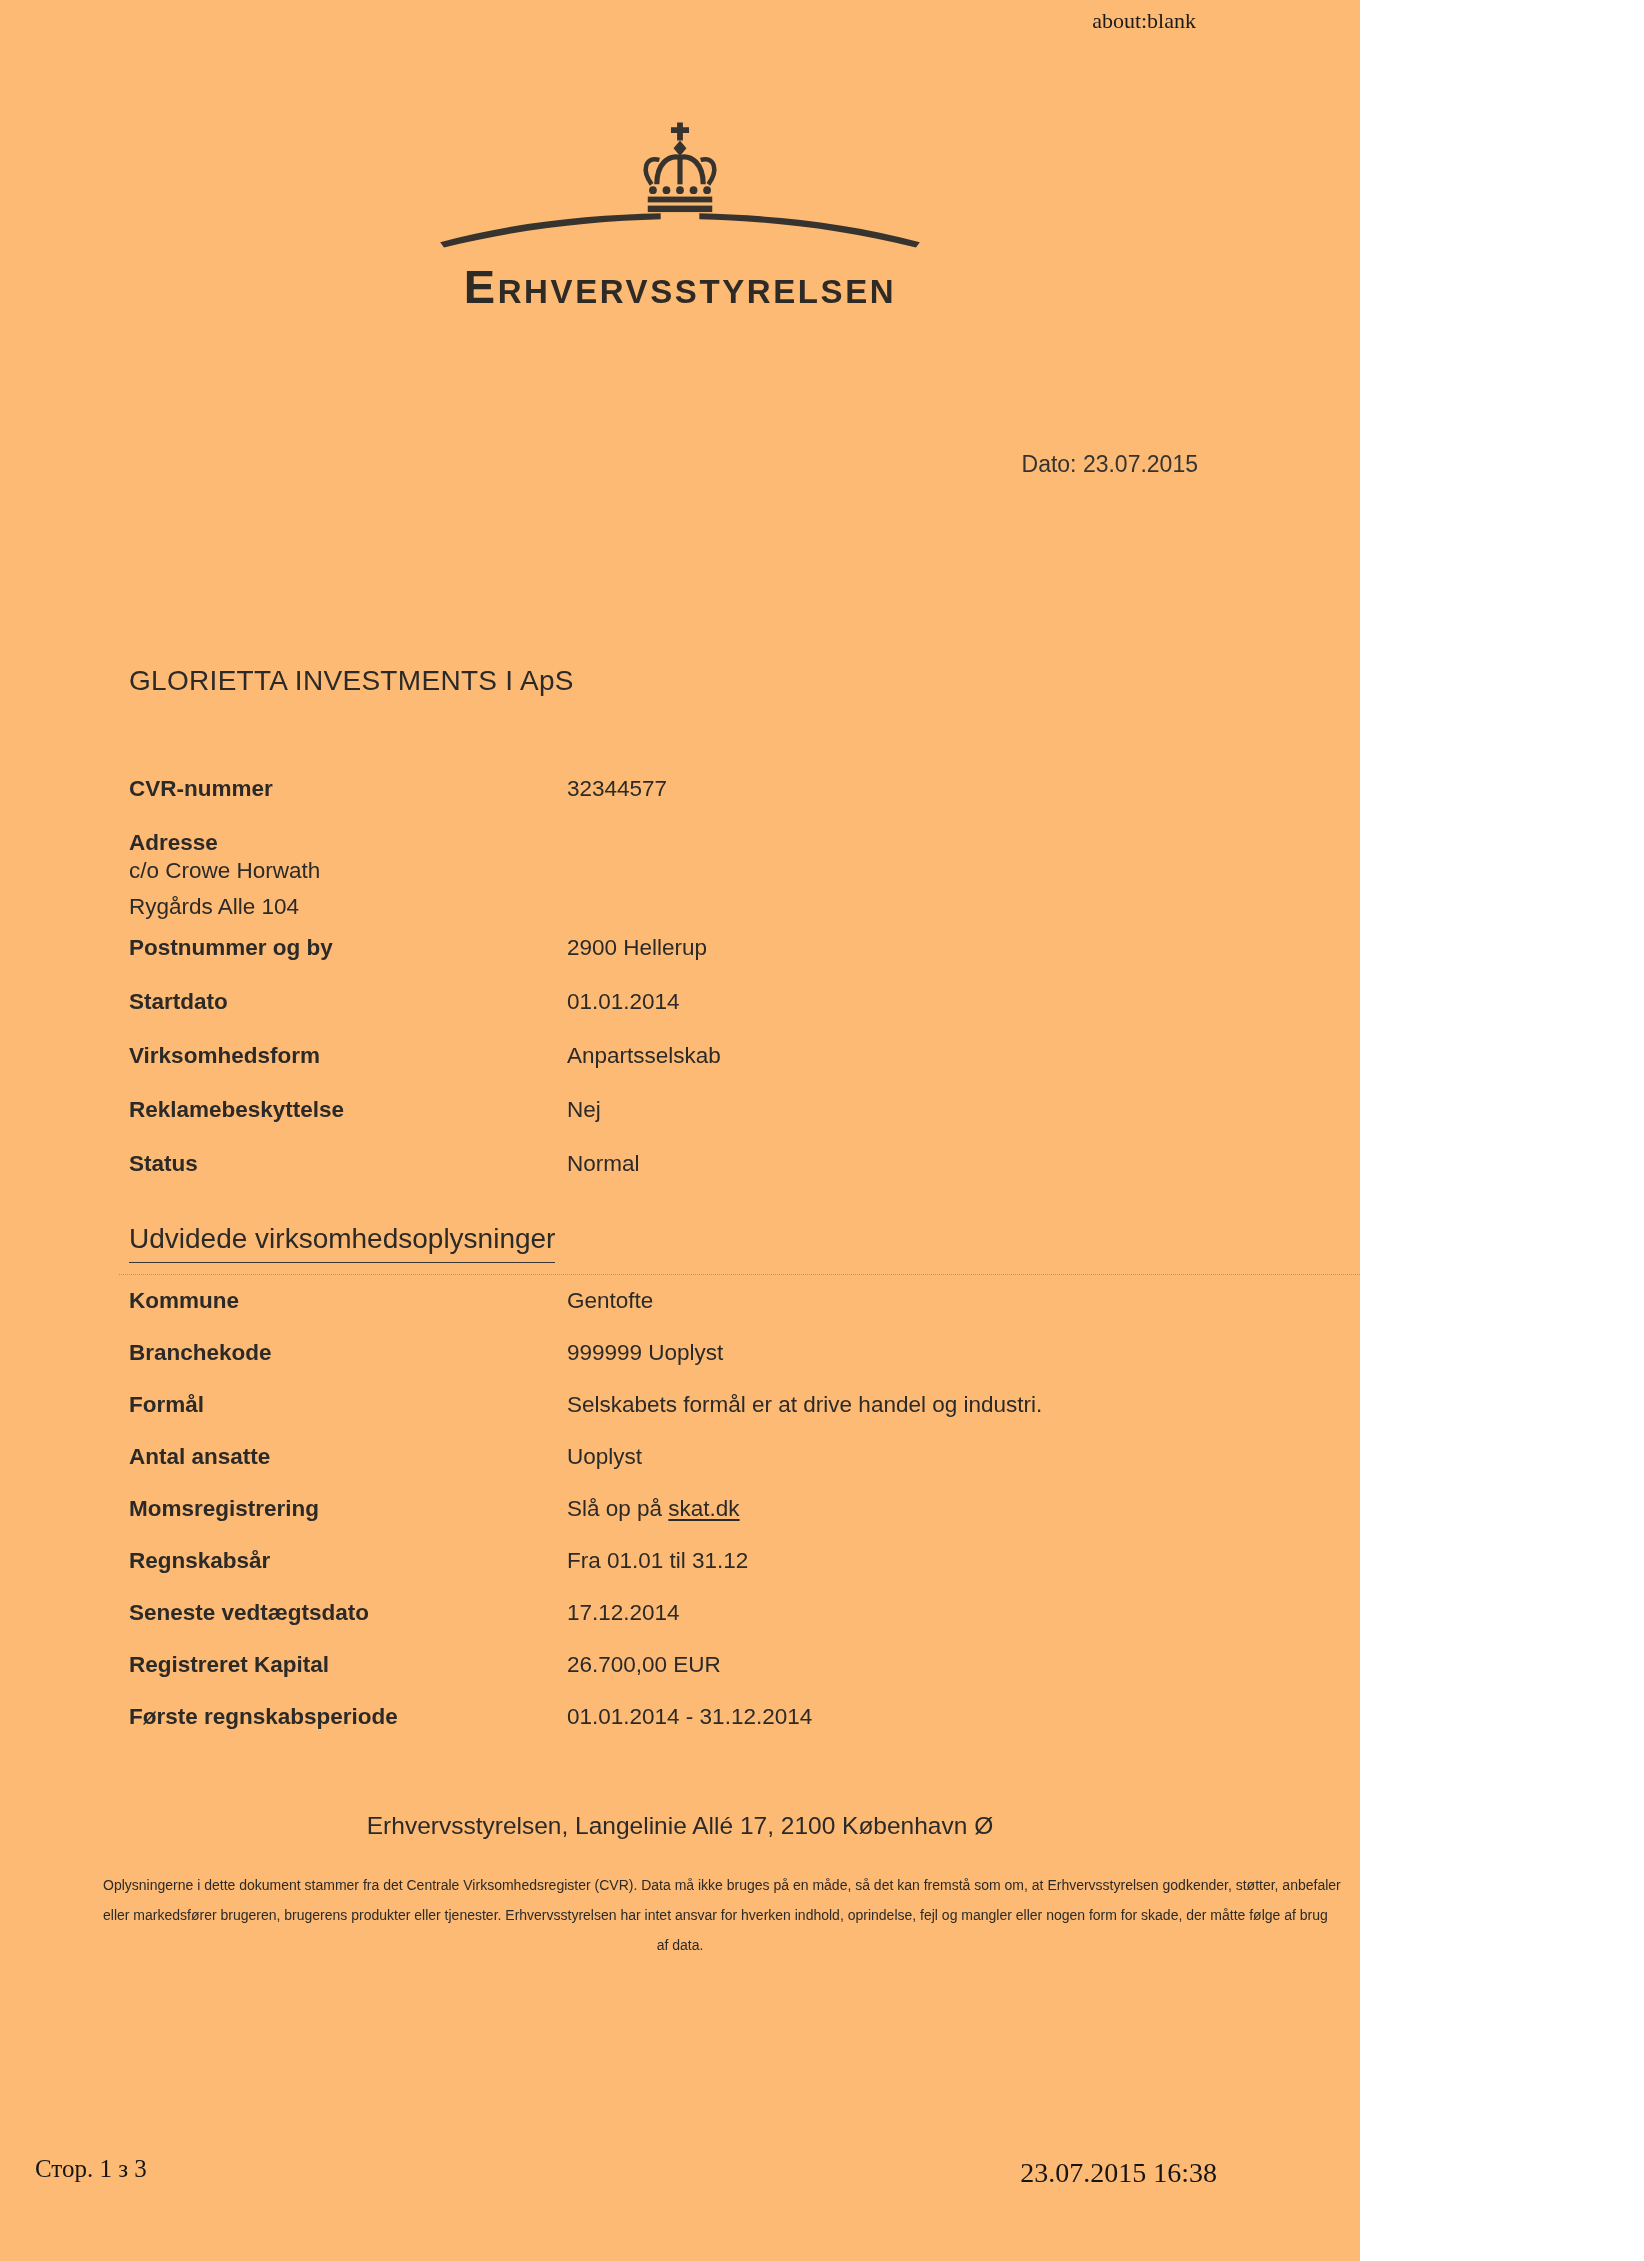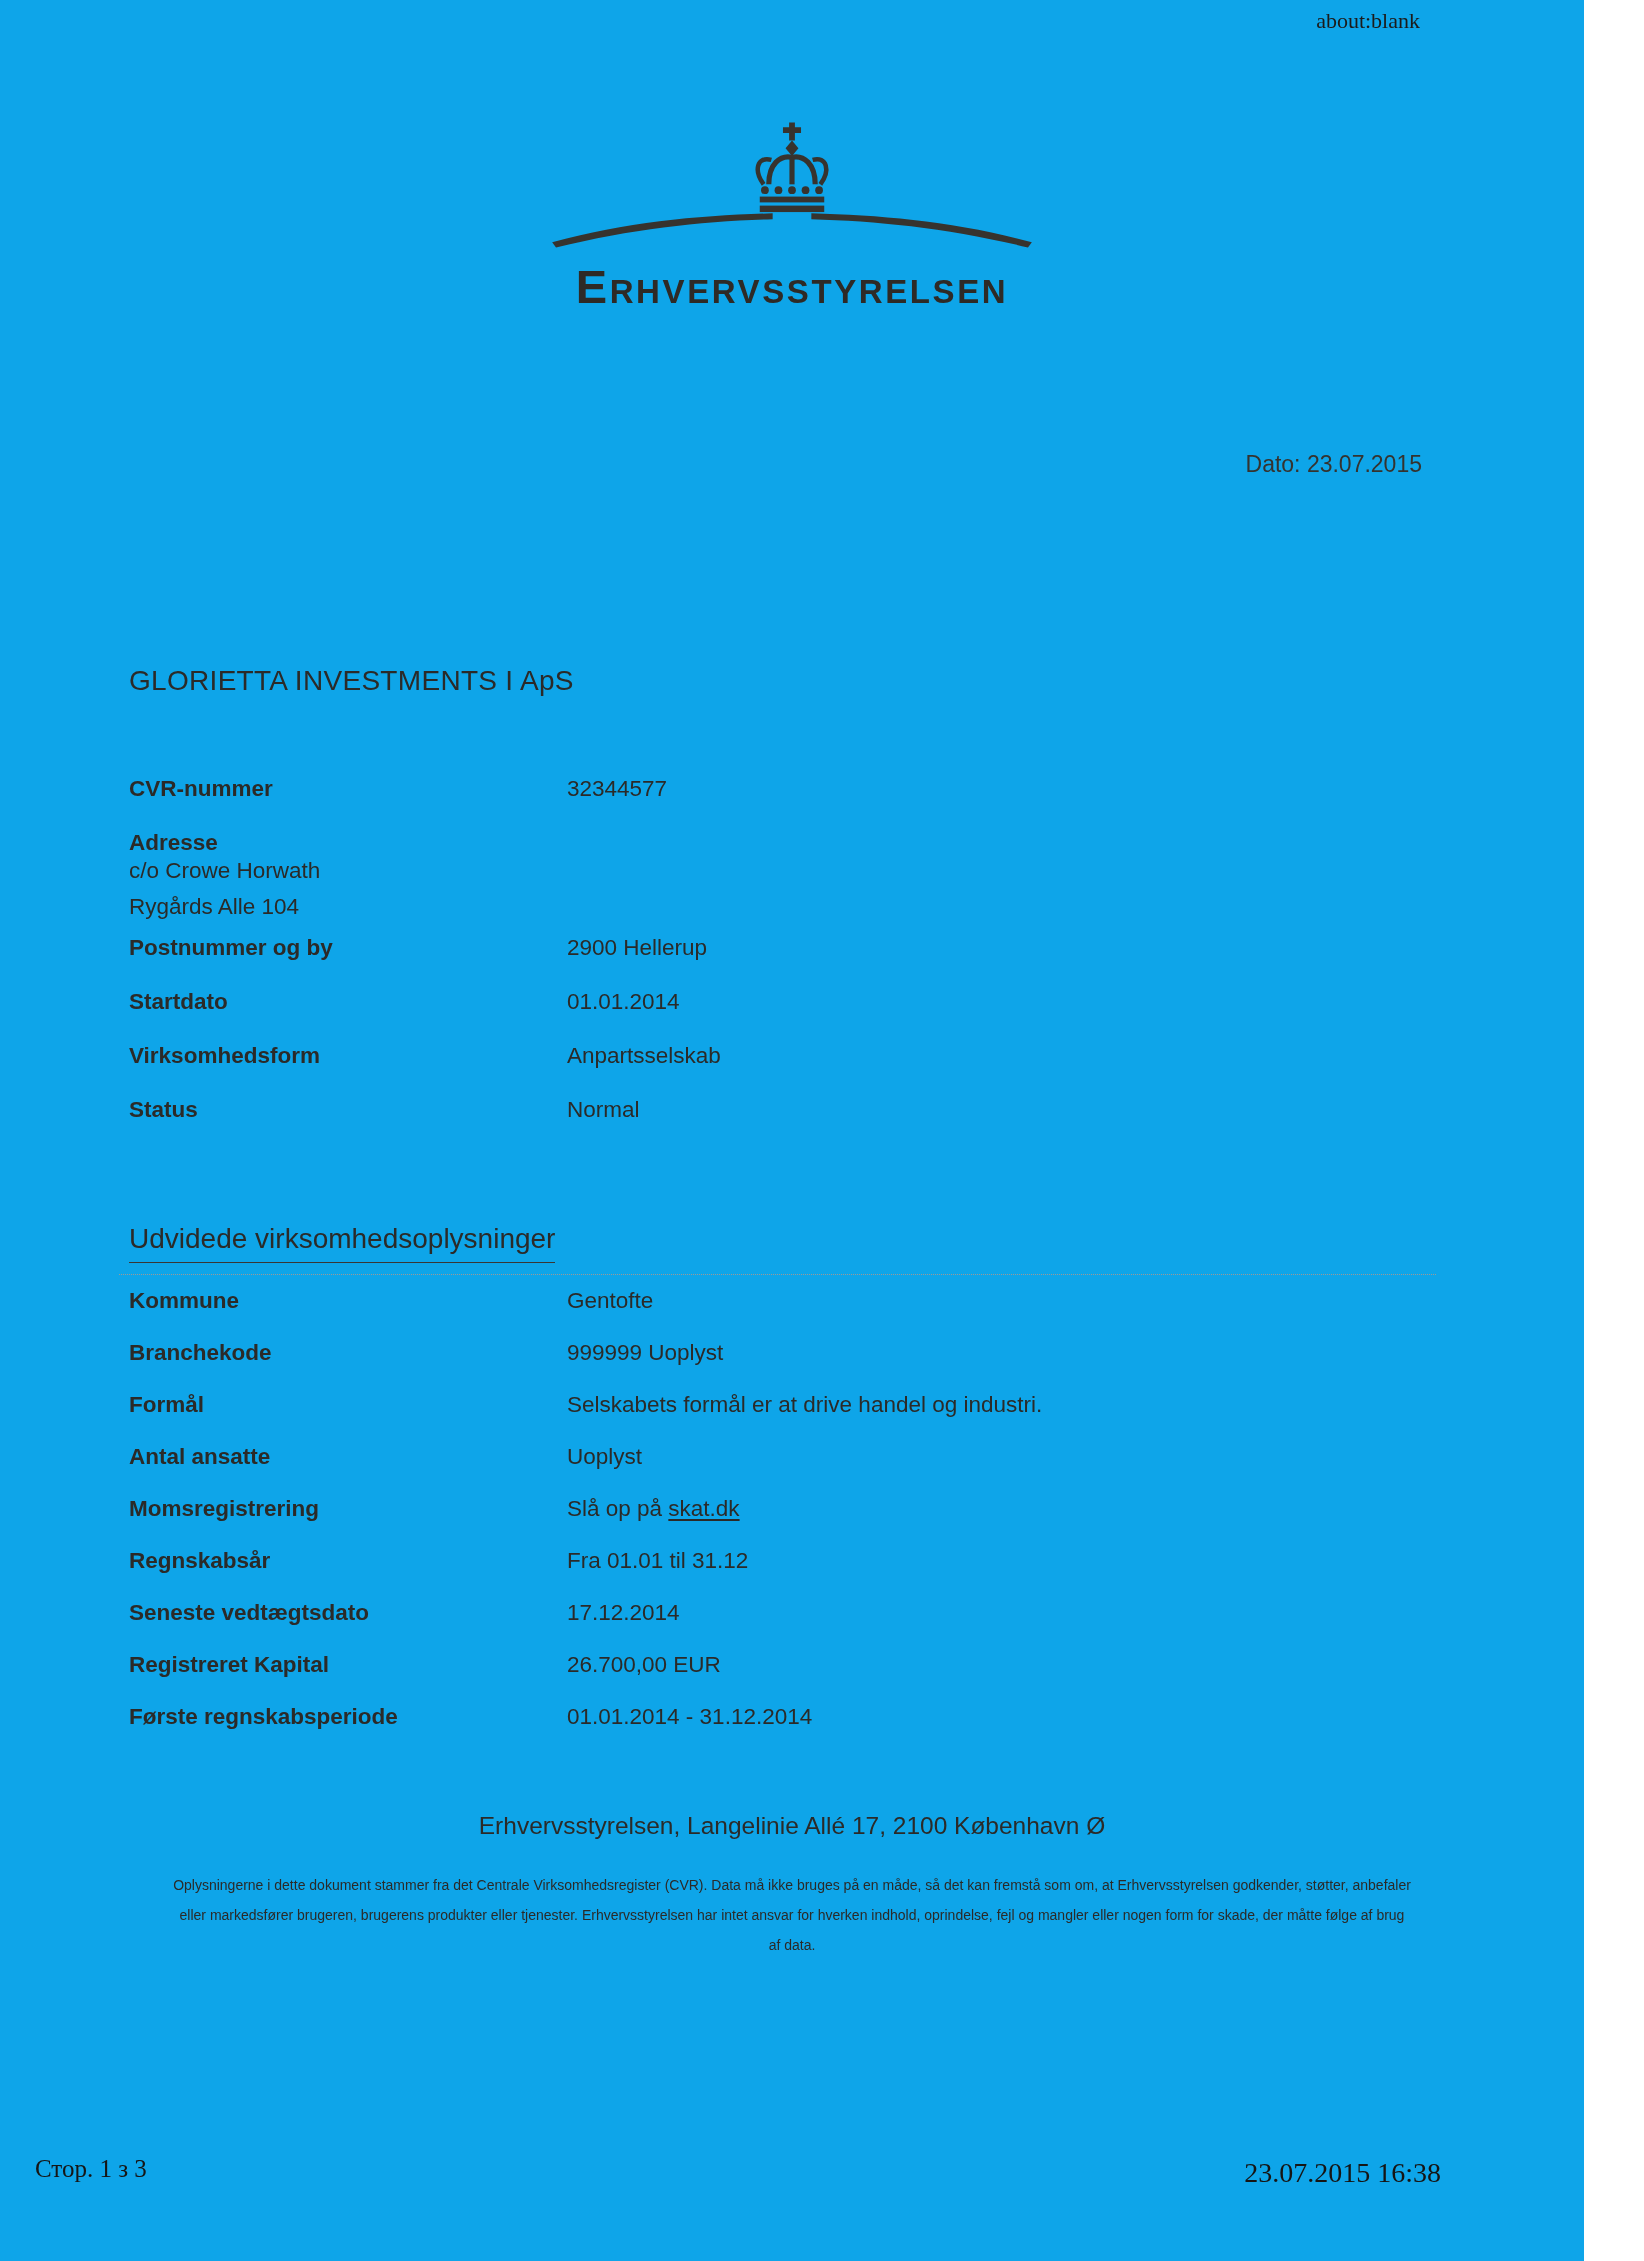--- a/index.html
+++ b/index.html
@@ -1,21 +1,21 @@
 <!DOCTYPE html>
 <html style="font-size:10.3px"><head>
 <meta charset="utf-8">
 <style>
   * { box-sizing: border-box; }
   html, body { margin: 0; padding: 0; background: #ffffff; }
   .page {
     position: relative;
-    width: 1584px;
+    width: 1360px;
     height: 2261px;
-    background: #0ea5e9;
+    background: #fdba74;
     font-family: "Liberation Sans", "DejaVu Sans", sans-serif;
     color: #2b2a28;
     overflow: hidden;
   }
   .url-header {
     position: absolute; top: 7.7px; right: 164px;
     font-family: "Liberation Serif", "DejaVu Serif", serif;
     font-size: 22px; color: #1c1b1a;
   }
   .logo {
@@ -137,20 +137,24 @@
     </div>
     <div class="row">
       <div class="lbl">Startdato</div>
       <div class="val">01.01.2014</div>
     </div>
     <div class="row">
       <div class="lbl">Virksomhedsform</div>
       <div class="val">Anpartsselskab</div>
     </div>
     <div class="row">
+      <div class="lbl">Reklamebeskyttelse</div>
+      <div class="val">Nej</div>
+    </div>
+    <div class="row">
       <div class="lbl">Status</div>
       <div class="val">Normal</div>
     </div>
   </div>
 
   <div class="section-heading">
     <span class="underlined">Udvidede virksomhedsoplysninger</span>
   </div>
   <div class="dotted-rule"></div>
 

